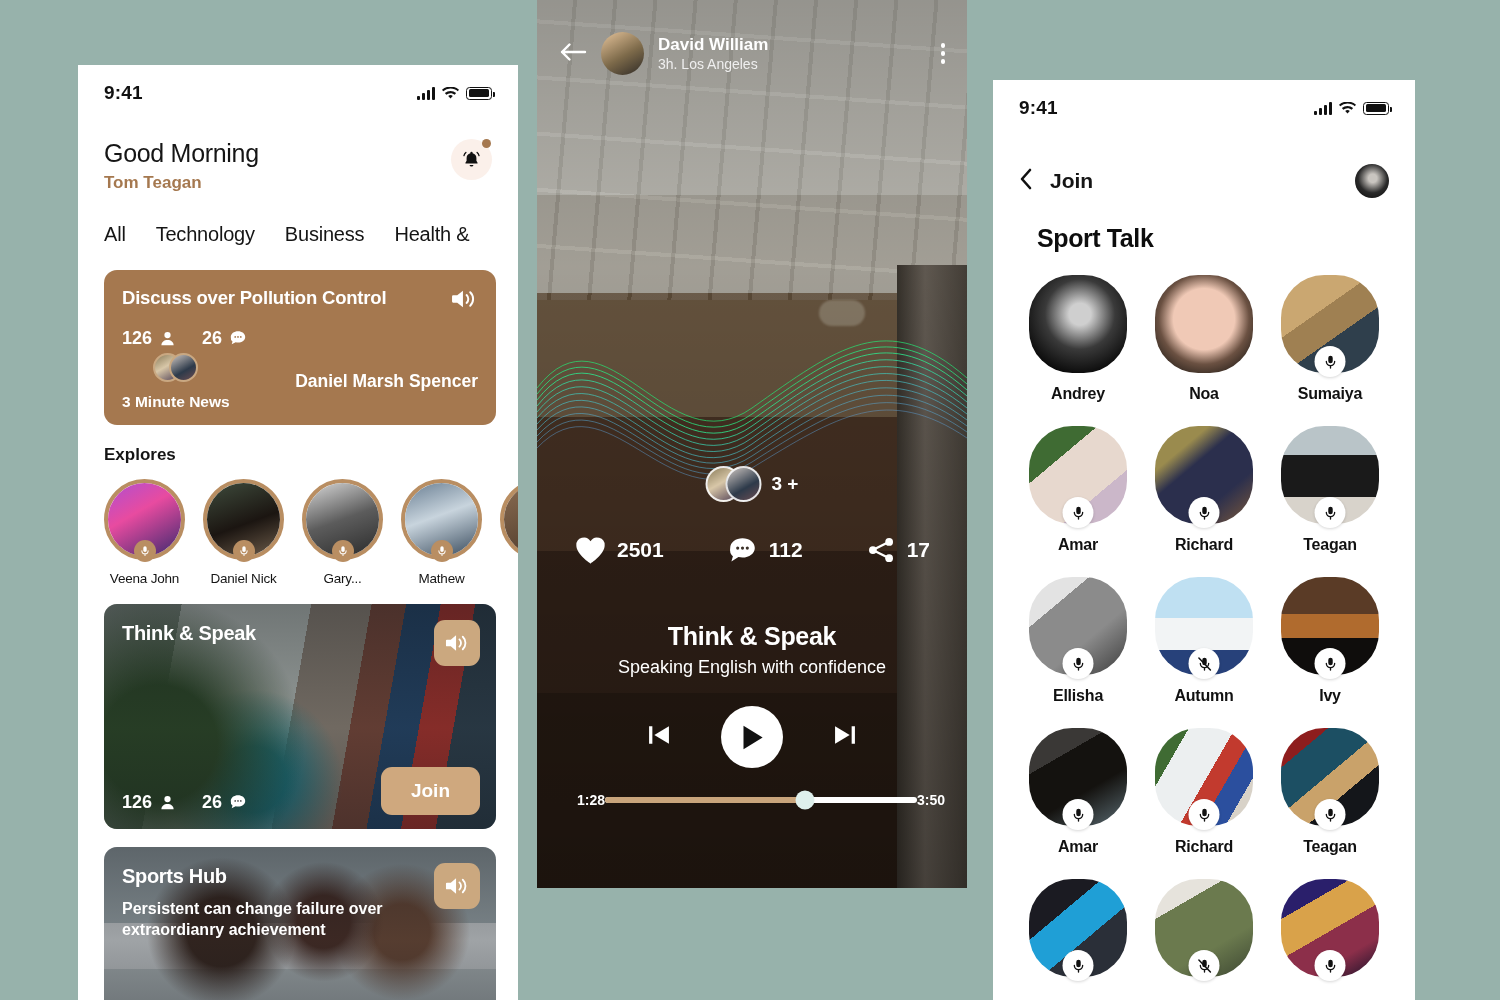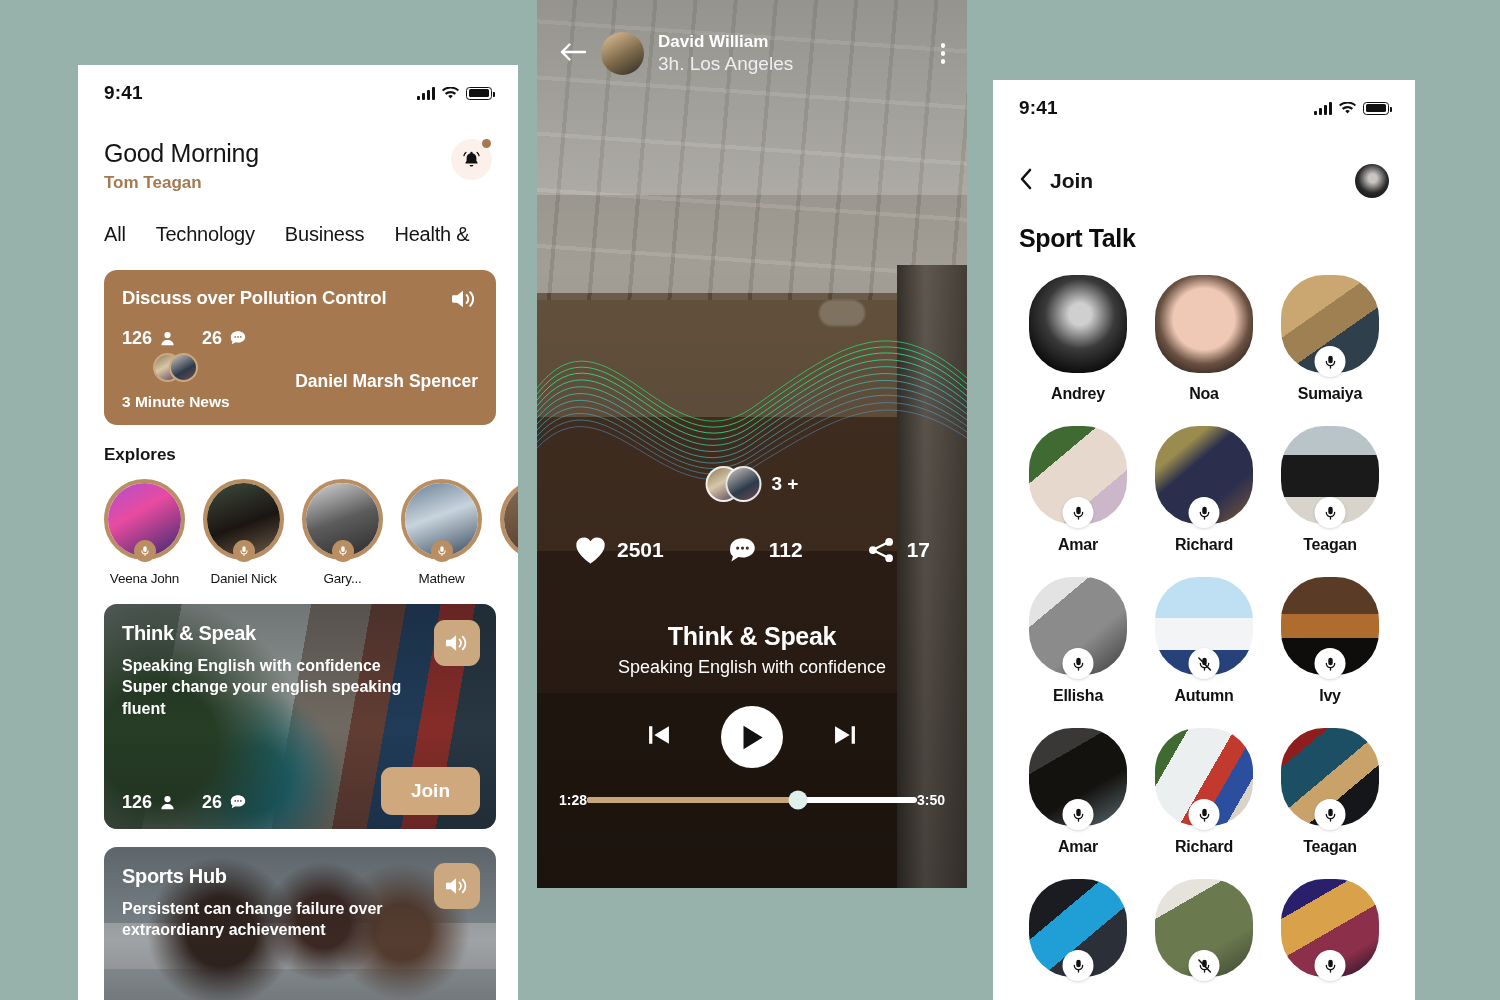--- a/index.html
+++ b/index.html
@@ -76,54 +76,54 @@
   .mc-stats { position: absolute; left: 18px; bottom: 16px; display: flex; gap: 26px; color: #fff; }
   .join-btn { position: absolute; right: 16px; bottom: 14px; background: #cfa87e; color: #fff; border: none; border-radius: 11px; padding: 13px 30px; font-size: 19px; font-weight: 700; font-family: inherit; cursor: pointer; }
 
   
   #phone-mid { left: 537px; top: 0px; width: 430px; height: 888px; }
   .mid-bg { position: absolute; inset: 0; }
   .mid-head { position: absolute; top: 32px; left: 0; right: 0; display: flex; align-items: center; padding: 0 22px; gap: 14px; }
   .mh-av { width: 43px; height: 43px; border-radius: 50%; overflow: hidden; flex: 0 0 auto; }
   .mh-txt { flex: 1; color: #fff; }
   .mh-name { font-size: 17px; font-weight: 700; }
-  .mh-meta { font-size: 19px; margin-top: 1px; color: #efefef; }
+  .mh-meta { font-size: 14px; margin-top: 1px; color: #efefef; }
   .kebab { display: flex; flex-direction: column; gap: 3.5px; align-items: center; }
   .kebab i { width: 4.5px; height: 4.5px; background: #fff; border-radius: 50%; display: block; }
 
   .wave { position: absolute; left: 0; right: 0; top: 280px; height: 250px; }
   .listeners { position: absolute; left: 50%; transform: translateX(-50%); top: 466px; display: flex; align-items: center; gap: 10px; }
   .listeners .stackav span { width: 36px; height: 36px; border: 2px solid rgba(255,255,255,.85); }
   .listeners .stackav span:nth-child(2){ margin-left:-16px; }
   .more-count { color: #fff; font-size: 19px; font-weight: 700; }
 
   .actions { position: absolute; left: 0; right: 0; top: 535px; display: flex; justify-content: center; gap: 62px; }
   .act { display: flex; flex-direction: row; align-items: center; gap: 10px; color: #fff; }
   .act-val { font-size: 21px; font-weight: 700; }
 
   .np { position: absolute; left: 0; right: 0; top: 622px; text-align: center; color: #fff; }
   .np-title { font-size: 25px; font-weight: 700; letter-spacing: -.3px; }
   .np-sub { font-size: 18px; margin-top: 6px; }
 
   .transport { position: absolute; left: 0; right: 0; top: 706px; display: flex; align-items: center; justify-content: center; gap: 48px; }
   .play-btn { width: 62px; height: 62px; border-radius: 50%; background: #fff; display: flex; align-items: center; justify-content: center; border: none; cursor: pointer; }
 
-  .seek { position: absolute; left: 22px; right: 22px; top: 792px; display: flex; align-items: center; color: #fff; }
+  .seek { position: absolute; left: 40px; right: 22px; top: 792px; display: flex; align-items: center; color: #fff; }
   .seek-time { font-size: 14px; font-weight: 700; flex: 0 0 auto; }
   .seek-track { flex: 1; height: 6px; border-radius: 3px; background: #ffffff; position: relative; }
   .seek-fill { position: absolute; left: 0; top: 0; bottom: 0; width: 64%; background: #c9a57c; border-radius: 3px; }
   .seek-knob { position: absolute; left: 64%; top: 50%; transform: translate(-50%,-50%); width: 19px; height: 19px; border-radius: 50%; background: #dff0ec; }
 
   
   #phone-right { left: 993px; top: 80px; width: 422px; height: 920px; }
   .join-row { display: flex; align-items: center; justify-content: space-between; padding: 38px 26px 0 26px; }
   .join-left { display: flex; align-items: center; gap: 17px; }
   .join-label { font-size: 21px; font-weight: 700; color: #151515; }
   .me-av { width: 34px; height: 34px; border-radius: 50%; overflow: hidden; }
-  .room-title { font-size: 25px; font-weight: 700; color: #0d0d0d; padding: 26px 0 0 26px; letter-spacing: -.4px; }
+  .room-title { font-size: 25px; font-weight: 700; color: #0d0d0d; padding: 26px 0 0 44px; letter-spacing: -.4px; }
 
   .grid { display: grid; grid-template-columns: repeat(3, 1fr); row-gap: 23px; padding: 22px 22px 0 22px; justify-items: center; }
   .p-item { width: 112px; text-align: center; }
   .p-pic { width: 98px; height: 98px; margin: 0 auto; position: relative; }
   .p-inner { position: absolute; inset: 0; border-radius: 44% 44% 44% 44% / 44% 44% 44% 44%; overflow: hidden; }
   .p-mic { position: absolute; left: 50%; bottom: -4px; transform: translateX(-50%); width: 31px; height: 31px; border-radius: 50%; background: #fff; display: flex; align-items: center; justify-content: center; box-shadow: 0 1px 3px rgba(0,0,0,.16); }
   .p-name { font-size: 16px; font-weight: 700; color: #111; margin-top: 12px; letter-spacing: -.2px; }
 </style>
 </head>
 <body>
@@ -272,21 +272,20 @@
     </div>
 
     <div class="media-card">
       <div style="position:absolute;inset:0;background:
           radial-gradient(circle at 14% 62%, #2f4a2a 0 16%, transparent 40%),
           radial-gradient(circle at 38% 78%, #1f7f8c 0 11%, transparent 30%),
           linear-gradient(100deg,#7e8a80 0 18%,#b9c0bb 18% 48%,#8d8377 48% 62%,#7a4a3c 62% 70%,#27486b 70% 78%,#a8352f 78% 86%,#30424f 86% 100%)"></div>
       <div class="mc-ov"></div>
       <div class="mc-body">
         <div class="mc-title">Think &amp; Speak</div>
-        <div class="mc-desc">Speaking English with confidence Super change your english speaking fluent</div>
       </div>
       <div class="spk-box">
         <svg width="25" height="22" viewBox="0 0 26 22">
             <path d="M2 7.5h4L11.5 3v16L6 14.5H2a1 1 0 0 1-1-1v-5a1 1 0 0 1 1-1z" fill="#fff"></path>
             <path d="M15 7.2a5.2 5.2 0 0 1 0 7.6M18.5 4.5a9 9 0 0 1 0 13" stroke="#fff" stroke-width="1.9" fill="none" stroke-linecap="round"></path>
           </svg>
       </div>
       <div class="mc-stats">
         <div class="stat">
           <span>126</span>

